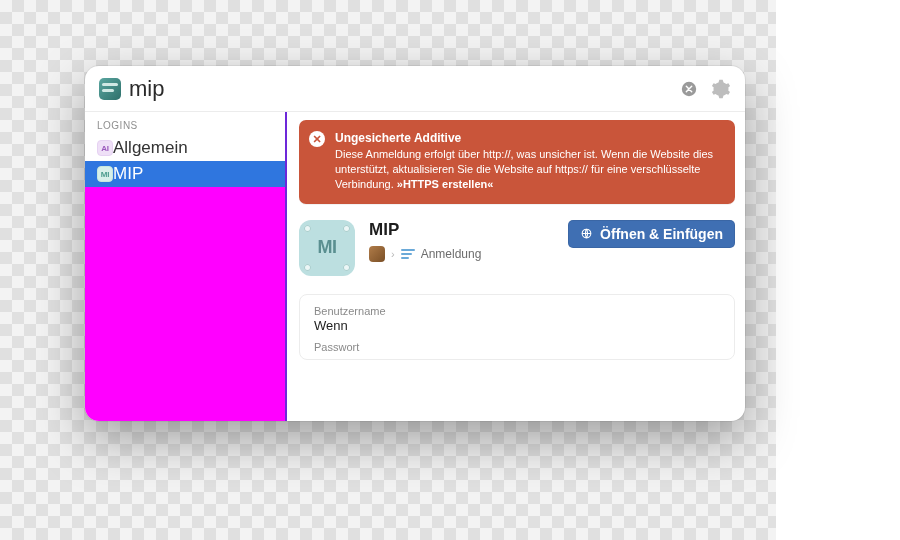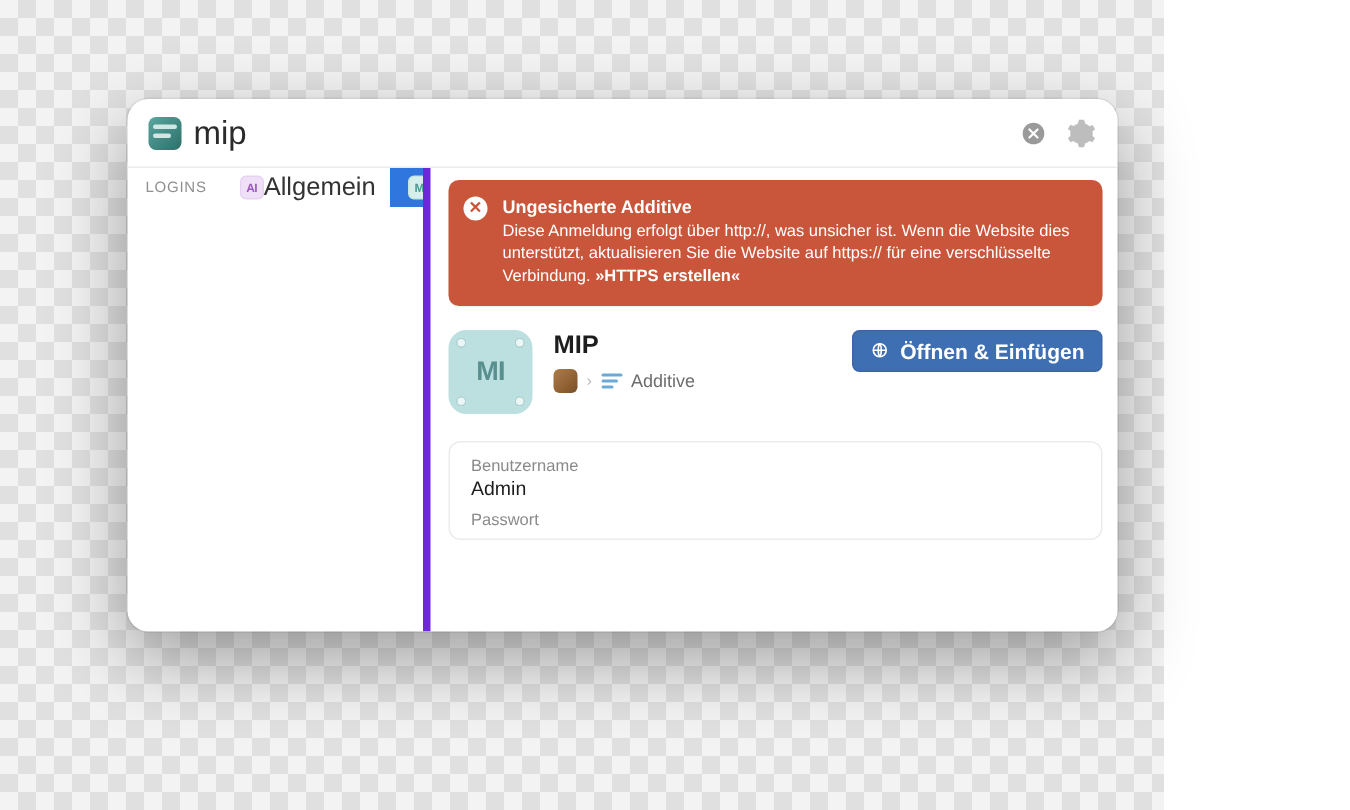--- a/index.html
+++ b/index.html
@@ -61,22 +61,22 @@
     color:#9a9a9a; border:none; background:none; cursor:pointer;
   }
   .icon-btn svg { width:18px; height:18px; }
   .gear svg { width:20px; height:20px; color:#bdbdbd;}
   .body {
     flex:1 1 auto; display:flex; min-height:0;
   }
   
   .sidebar {
     width: 202px; flex:0 0 202px;
-    border-right: 5px solid #6d28d9;
-    display:flex; flex-direction:row;
+    border-right: 2px solid #6d28d9;
+    display:flex; flex-direction:column;
     overflow:hidden;
   }
   .section-label {
     font-size: 10px; letter-spacing: .5px;
     color:#8f8f8f;
     padding: 8px 10px 4px 12px;
   }
   .login-item {
     height: 26px;
     display:flex; align-items:center; gap:0;
@@ -257,34 +257,34 @@
           <div class="entry-meta">
             <div class="entry-title">MIP</div>
             <div class="breadcrumb">
               <div class="bc-badge"></div>
               <span class="bc-chevron">›</span>
               <div class="bc-stripes">
                 <span></span>
                   <span></span>
                   <span></span>
               </div>
-              <span>Additive</span>
+              <span>Anmeldung</span>
             </div>
           </div>
           <button class="primary-btn">
             <svg viewBox="0 0 24 24" fill="none" stroke="currentColor" stroke-width="2">
               <circle cx="12" cy="12" r="8"></circle>
               <path d="M4 12h16M12 4c2.5 3 2.5 13 0 16M12 4c-2.5 3-2.5 13 0 16"></path>
             </svg>
             <span>Öffnen &amp; Einfügen</span>
           </button>
         </div>
 
         <div class="field-card">
           <div class="field-label">Benutzername</div>
-          <div class="field-value">Admin</div>
+          <div class="field-value">Wenn</div>
           <div class="field-label">Passwort</div>
         </div>
       </div>
     </div>
 
   </div>
 </div>
 
 </body></html>

